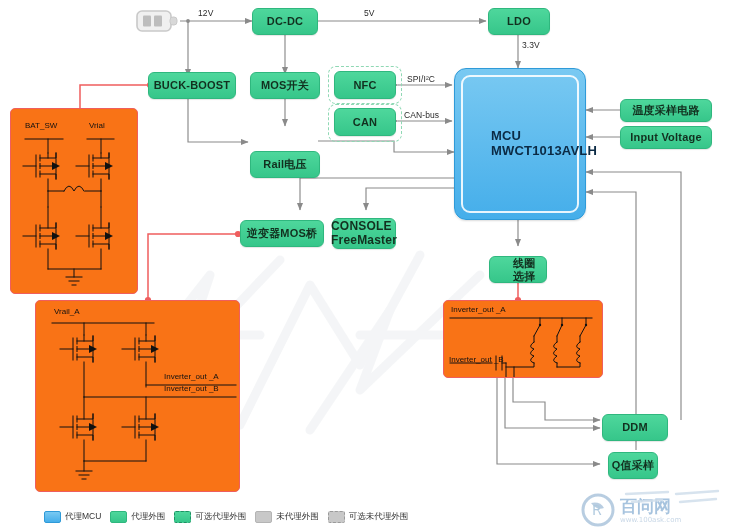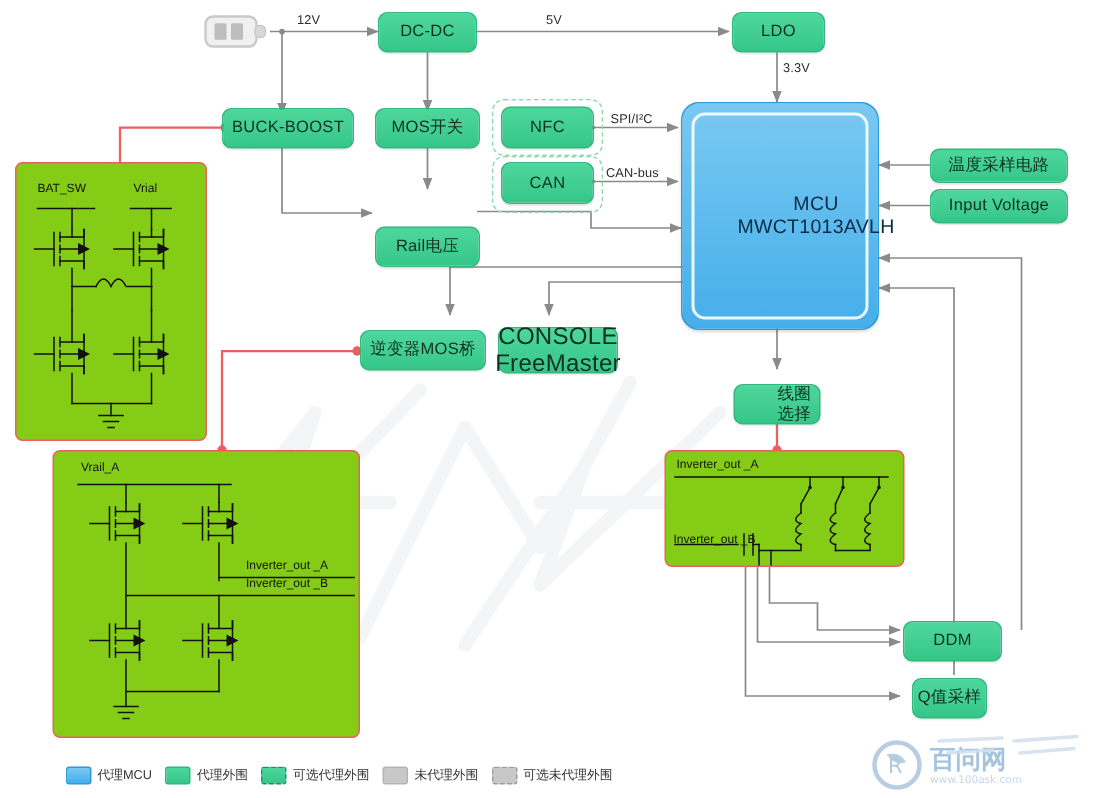--- a/index.html
+++ b/index.html
@@ -15,23 +15,23 @@
   #wm-center{left:60px;top:215px;width:480px;height:240px;opacity:.10;}
   #wm-logo{right:4px;bottom:2px;width:160px;height:44px;opacity:.55;}
 
   
   #wires{position:absolute;left:0;top:0;width:740px;height:532px;}
 
   
   .blk{
     position:absolute;box-sizing:border-box;
     display:flex;align-items:center;justify-content:center;
-    text-align:center;line-height:1.12;
+    line-height:1.12;
     border-radius:6px;
-    font-weight:normal;
+    font-weight:bold;
     letter-spacing:.2px;
     white-space:pre-line;
   }
   .green{
     background:linear-gradient(180deg,#4ED79C 0%,#36C68A 100%);
     border:1px solid #2fb77e;
     color:#12301f;
     font-size:11px;
     box-shadow:0 1px 1px rgba(0,0,0,.10);
   }
@@ -52,21 +52,21 @@
 
   
   .dash-green{
     position:absolute;box-sizing:border-box;
     border:1.6px dashed #8fd8b4;border-radius:8px;background:transparent;
   }
 
   
   .redbox{
     position:absolute;box-sizing:border-box;
-    border:1.4px solid #ef5e5e;border-radius:5px;background:#84cc16;
+    border:1.4px solid #ef5e5e;border-radius:5px;background:#f97316;
   }
 
   
   .wlab{
     position:absolute;font-size:8.5px;color:#2b2b2b;font-weight:normal;
     white-space:nowrap;background:transparent;letter-spacing:.1px;
   }
 
   
   .netlab{
@@ -213,21 +213,21 @@
   <div class="blk green" style="left:334px;top:71px;width:62px;height:28px;">NFC</div>
 
   <div class="blk green" style="left:334px;top:108px;width:62px;height:28px;">CAN</div>
 
   <div class="blk green" style="left:620px;top:99px;width:92px;height:23px;">温度采样电路</div>
 
   <div class="blk green" style="left:620px;top:126px;width:92px;height:23px;">Input Voltage</div>
 
   <div class="blk green" style="left:240px;top:220px;width:84px;height:27px;">逆变器MOS桥</div>
 
-  <div class="blk green" style="left:332px;top:218px;width:80px;height:31px;font-size:16px;">CONSOLE
+  <div class="blk green" style="left:332px;top:218px;width:64px;height:31px;font-size:12px;">CONSOLE
 FreeMaster</div>
 
   <div class="blk green" style="left:489px;top:256px;width:58px;height:27px;padding-left:23px;">线圈选择</div>
 
   <div class="blk green" style="left:602px;top:414px;width:66px;height:27px;">DDM</div>
 
   <div class="blk green" style="left:608px;top:452px;width:50px;height:27px;">Q值采样</div>
 
   <div class="blk mcu" style="left:454px;top:68px;width:132px;height:152px;">
     <div class="mcu-inner"></div>

